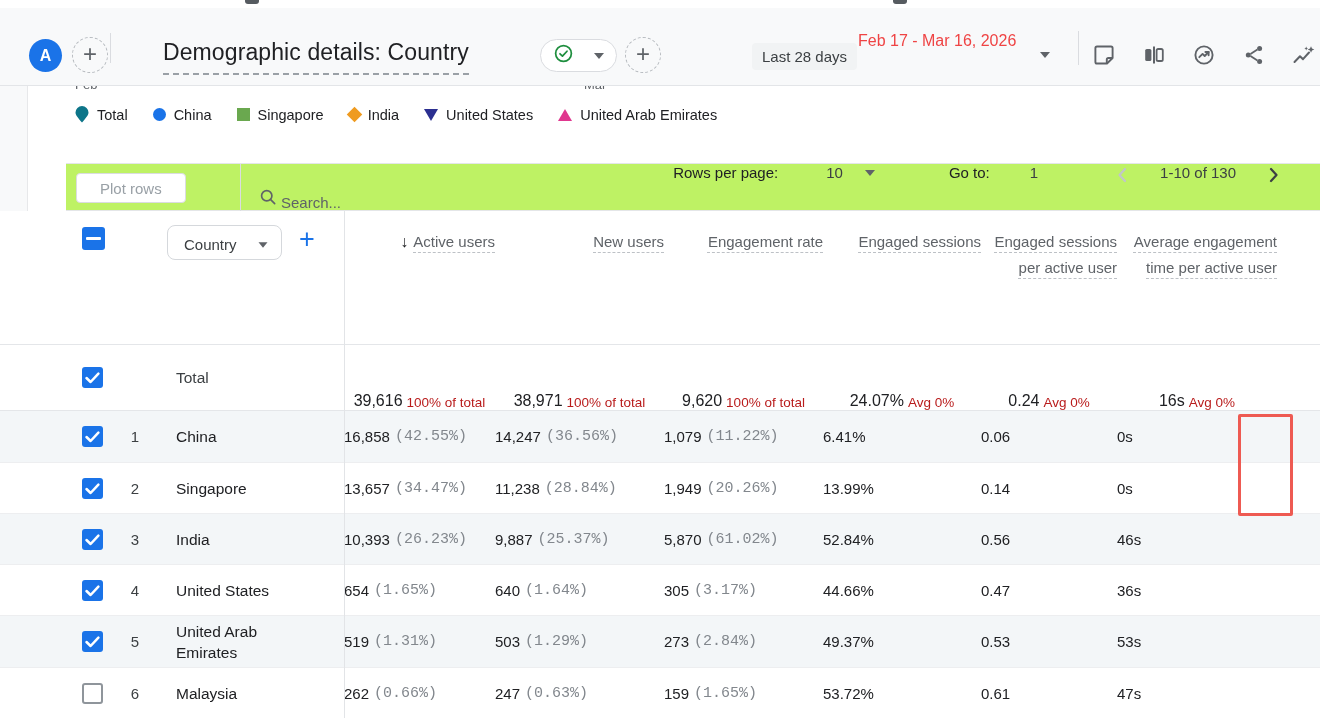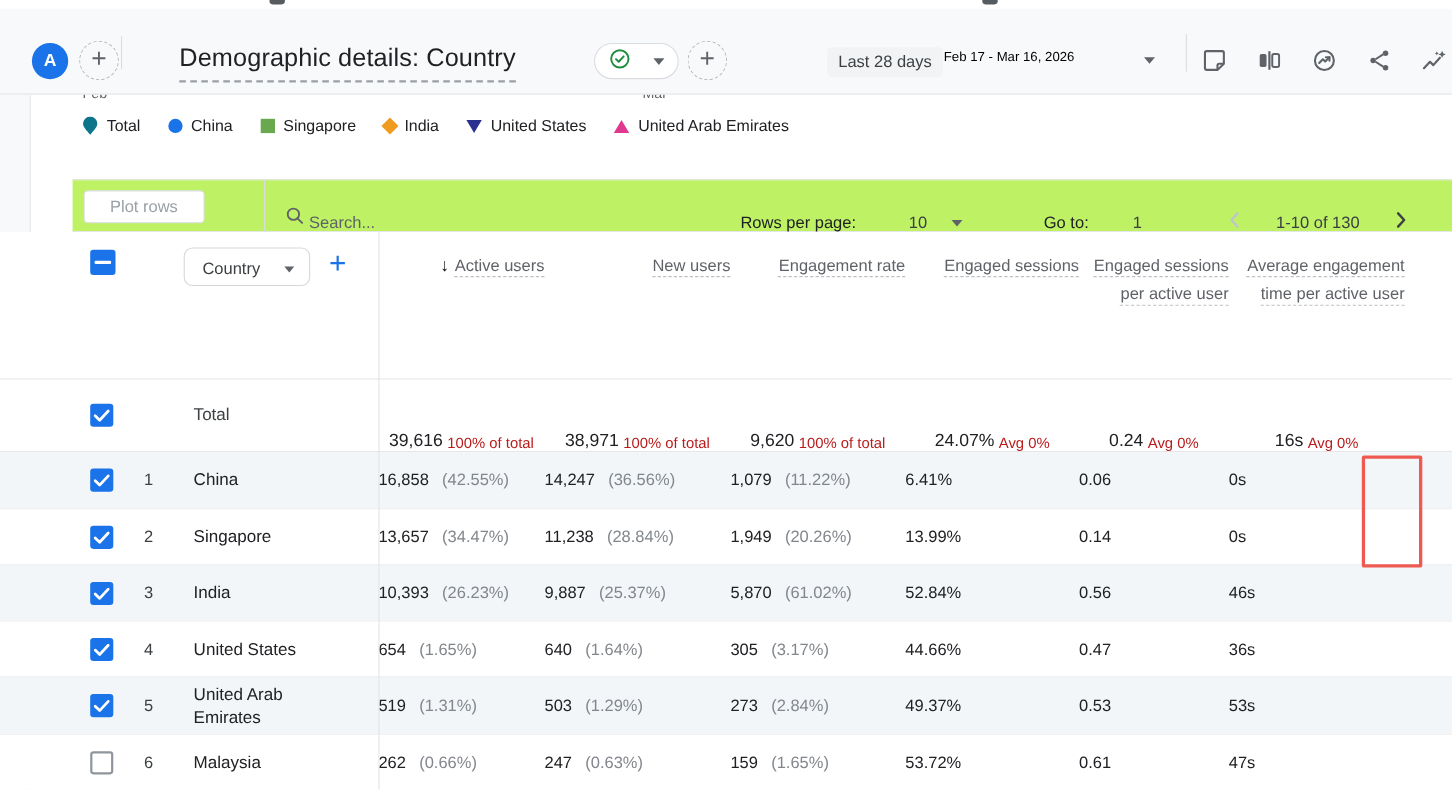--- a/index.html
+++ b/index.html
@@ -22,21 +22,21 @@
   .vdiv { position:absolute; width:1px; background:#dadce0; }
   .report-title { position:absolute; left:163px; top:31px; font-size:23px; color:#202124;
                   padding-bottom:7px; border-bottom:2px dashed #9aa0a6; letter-spacing:.1px; }
   .status-pill { position:absolute; left:540px; top:31px; width:77px; height:33px; background:#fff;
                  border:1px solid #dadce0; border-radius:17px; display:flex; align-items:center;
                  padding:0 12px; justify-content:space-between; }
   .caret { width:0; height:0; border-left:5px solid transparent; border-right:5px solid transparent;
            border-top:6px solid #5f6368; display:inline-block; }
   .date-badge { position:absolute; left:752px; top:35px; height:27px; line-height:27px; background:#f1f3f4;
                 border-radius:4px; padding:0 10px; font-size:15px; color:#3c4043; }
-  .date-range { position:absolute; left:858px; top:36px; font-size:12px; color:#000000; }
+  .date-range { position:absolute; left:858px; top:24px; font-size:16px; color:#ef4444; }
   .date-caret { position:absolute; left:1040px; top:44px; }
   .iconbar { position:absolute; left:1092px; top:35px; display:flex; gap:26px; }
   .icon-btn { width:24px; height:24px; color:#5f6368; cursor:pointer; }
   .icon-btn svg { width:24px; height:24px; display:block; }
 
   
   .left-strip { position:absolute; left:0; top:86px; width:28px; height:632px; background:#f8f9fa;
                 border-right:1px solid #e7e8ea; }
 
   
@@ -58,21 +58,21 @@
              border-top:1px solid #e4e6e8; border-bottom:1px solid #e4e6e8; background:#bef264; }
   .plot-rows { position:absolute; left:10px; top:9px; height:30px; padding:0 23px; background:#fff;
                border:1px solid #dadce0; border-radius:4px; font-size:15px; color:#99a0a6;
                display:flex; align-items:center; }
   .toolbar .tdiv { left:174px; top:0; height:47px; }
   .search-wrap { position:absolute; left:192px; top:0; height:47px; display:flex; align-items:flex-end; gap:3px; }
   .search-wrap svg { width:20px; height:20px; color:#5f6368; }
   .search-input { border:none; outline:none; font-size:15px; color:#202124; width:300px; background:transparent;
                   font-family:"Liberation Sans","DejaVu Sans",sans-serif; }
   .search-input::placeholder { color:#5f6368; opacity:1; }
-  .pager { position:absolute; right:36px; top:0; height:47px; display:flex; align-items:flex-end;
+  .pager { position:absolute; right:36px; top:0; height:47px; display:flex; align-items:flex-start;
            font-size:15px; color:#3c4043; }
   .pager .lbl { color:#202124; }
   .pager .gap-s { width:26px; } .pager .gap-m { width:40px; } .pager .gap-l { width:48px; }
   .select-ctl { display:flex; align-items:center; gap:22px; cursor:pointer; }
   .chev { width:22px; height:22px; cursor:pointer; }
   .chev svg { width:22px; height:22px; display:block; }
 
   
   .table-wrap { position:absolute; left:0; top:211px; width:1320px; height:507px; background:#fff; }
   .col-sep { position:absolute; left:344px; top:0; width:1px; height:507px; background:#e2e4e7; z-index:3; }
@@ -105,21 +105,21 @@
   .cbw2 { display:flex; align-items:center; }
   .rank { display:flex; align-items:center; justify-content:center; font-size:15px; color:#3c4043; height:100%; }
   .country { display:flex; align-items:center; padding-left:18px; font-size:15.5px; color:#202124; height:100%; }
   .country span { max-width:118px; line-height:21px; }
   .total-label { font-size:15.5px; color:#3c4043; }
   .mcell { display:flex; align-items:center; font-size:15px; color:#202124; height:100%; }
   .mcell.two { flex-direction:row; justify-content:center; align-items:flex-end; gap:4px; }
   .mcell .mv { color:#202124; }
   .total-row .mv { font-size:16px; font-weight:500; }
   .msub { font-size:13.5px; color:#b91c1c; }
-  .mp { color:#82878d; margin-left:12px; }
+  .mp { color:#82878d; margin-left:5px;font-family:Liberation Mono, monospace; }
 
   .tbody .trow { border-top:1px solid #edeef0; }
   .tbody .trow:first-child { border-top:none; }
   .trow { position:relative; }
   .trow.shaded { background:#f3f6f8; }
 
   .highlight-box { position:absolute; left:1238px; top:414px; width:55px; height:102px;
                    border:3px solid #ee5a52; border-radius:2px; z-index:5; pointer-events:none; }
 </style>
 </head>

